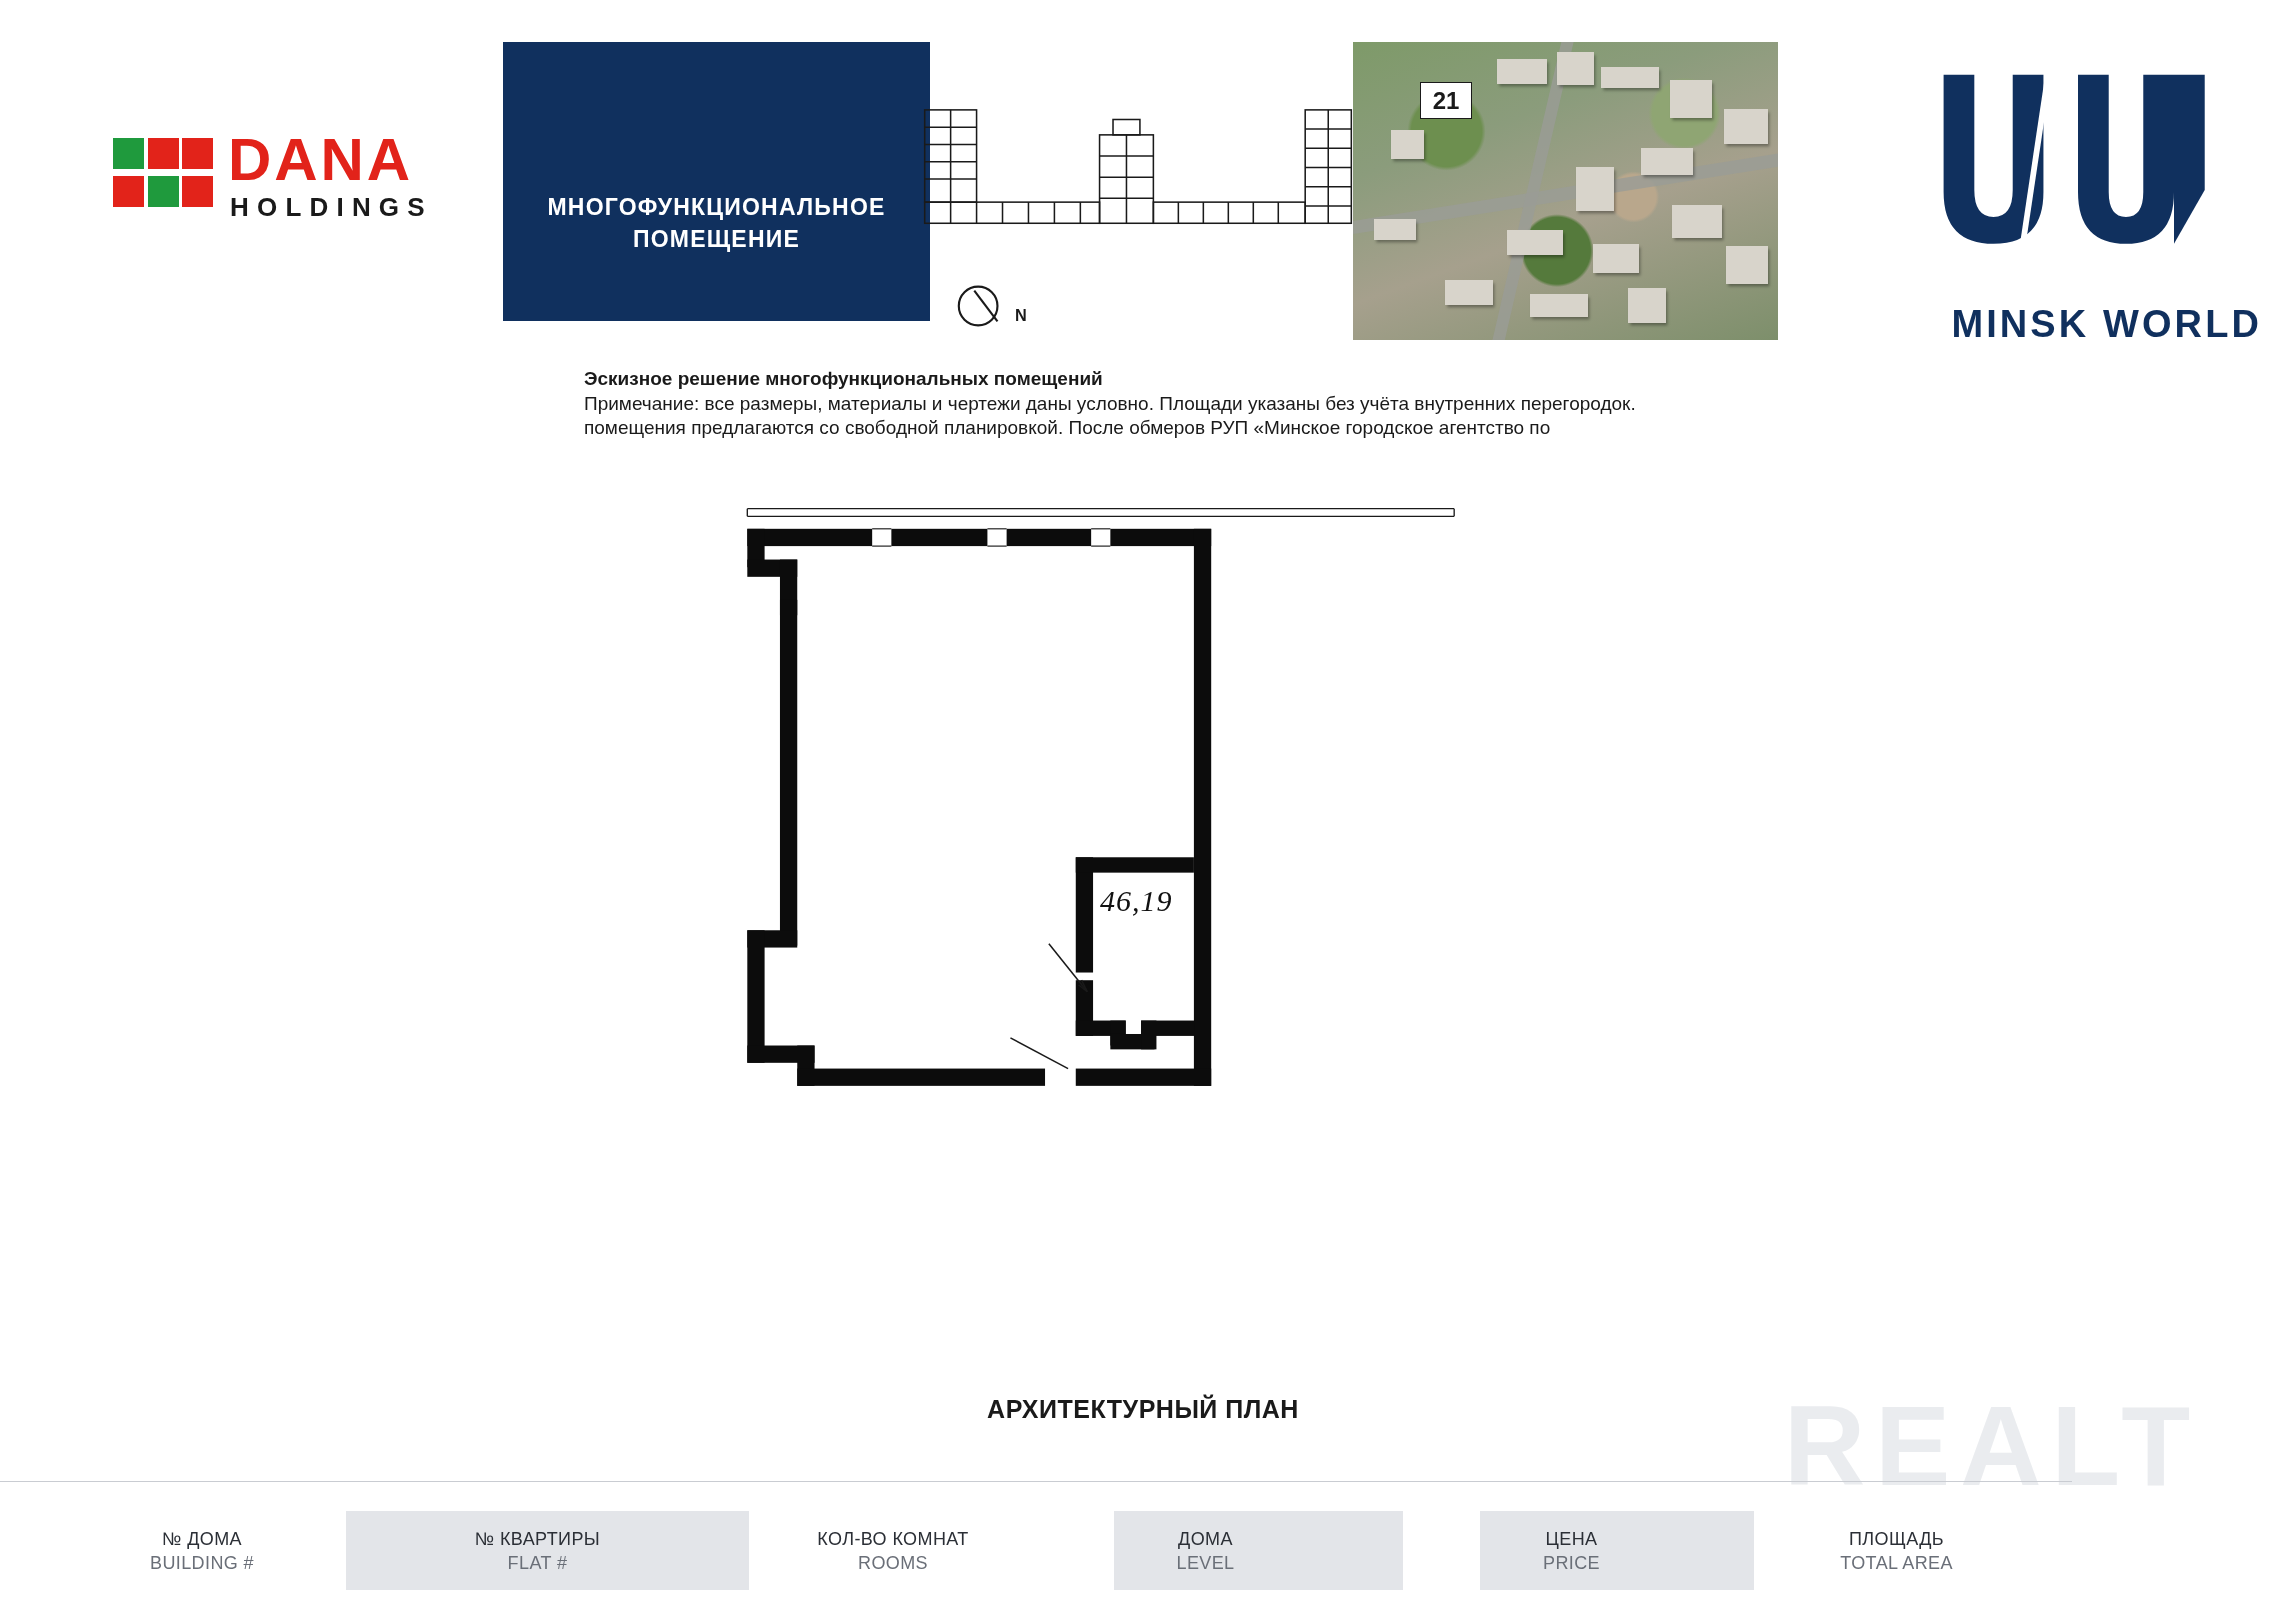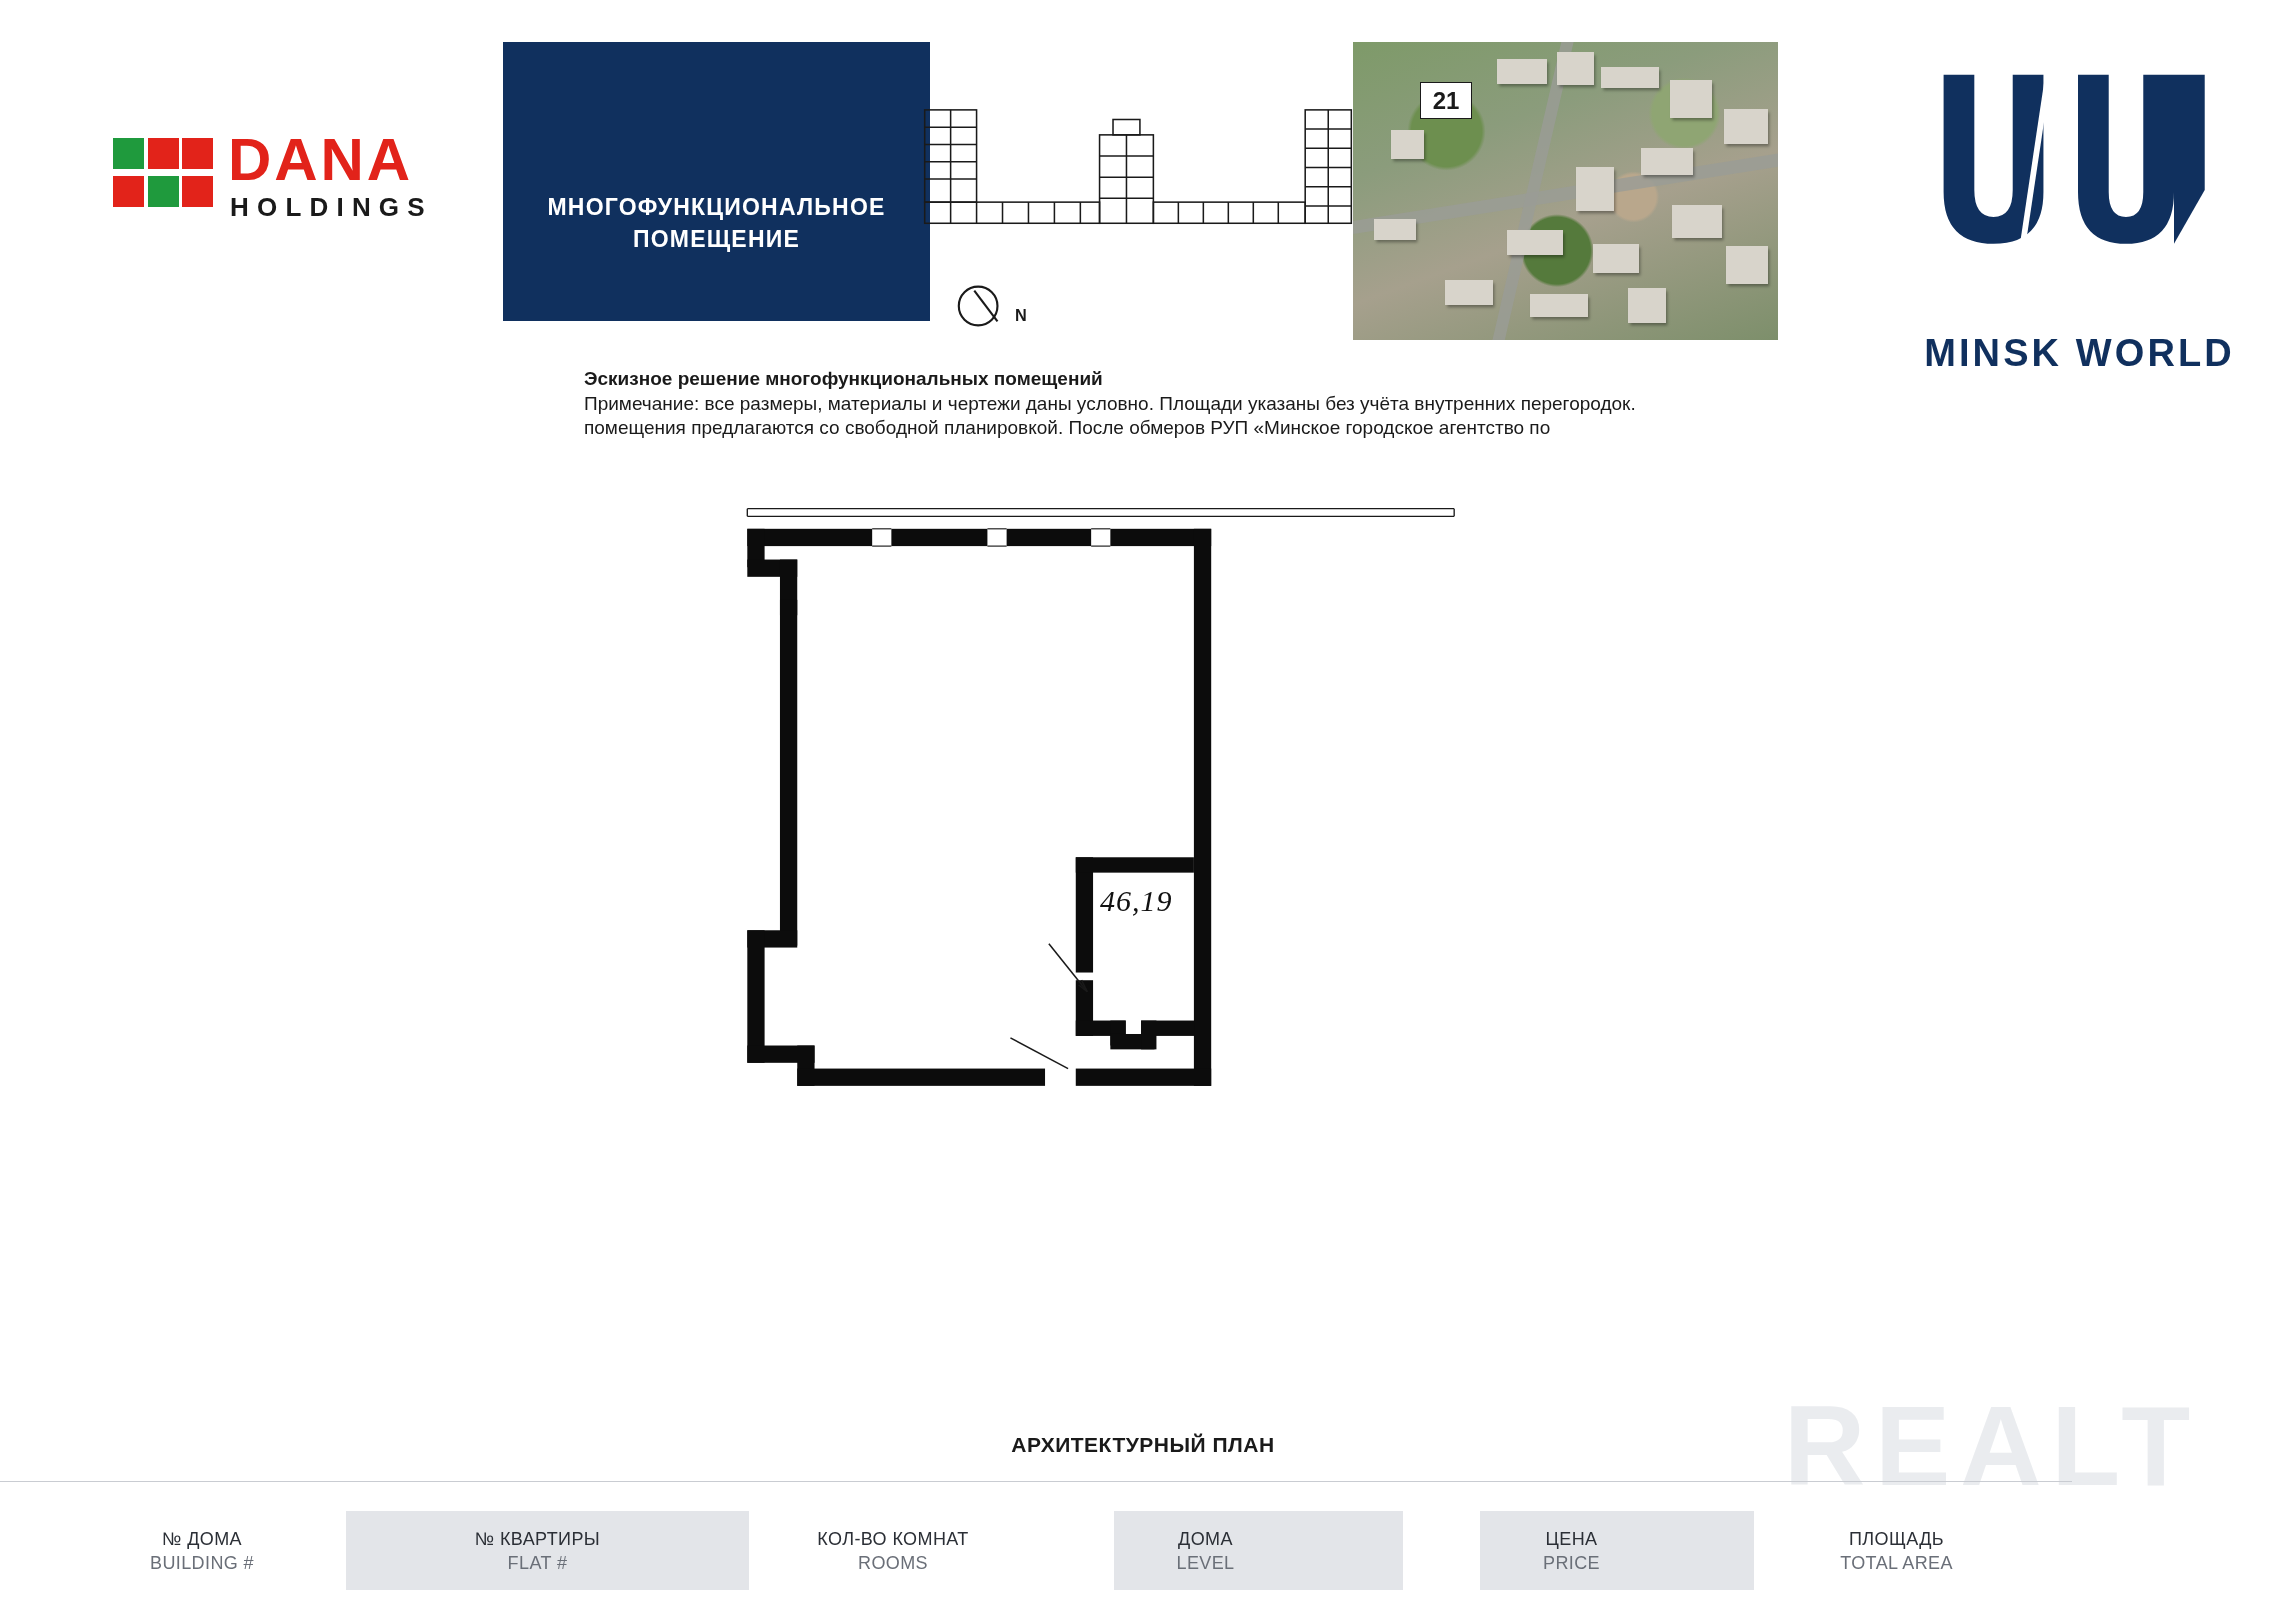--- a/index.html
+++ b/index.html
@@ -111,22 +111,22 @@
 
   
   .mw-logo {
     position: absolute;
     left: 1897px; top: 46px;
     width: 365px; height: 279px;
   }
   .mw-mark { position: absolute; left: 37px; top: 0; }
   .mw-text {
     position: absolute; left: 0; top: 257px; width: 100%;
-    text-align: center; color: #10305e;
-    font-size: 38px; font-weight: bold; letter-spacing: 3.1px; margin-top: 29px;
+    text-align: right; color: #10305e;
+    font-size: 38px; font-weight: bold; letter-spacing: 3.1px;
   }
 
   
   .note {
     position: absolute;
     left: 584px; top: 367px;
     width: 1191px;
   }
   .note .ln {
     font-size: 19px;
@@ -148,23 +148,22 @@
     font-size: 30px;
     font-style: italic;
     font-family: "Liberation Serif", serif;
     color: #111111;
     letter-spacing: 1px;
   }
   .plan-caption {
     position: absolute;
     left: 0; top: 1395px; width: 2286px;
     text-align: center;
-    font-size: 21px; font-weight: bold; letter-spacing: 0.5px;
+    font-size: 25px; font-weight: bold; letter-spacing: 0.5px;
     color: #1a1a1a;
-    margin-top: 38px;
   }
 
   
   .watermark {
     position: absolute;
     right: 86px; bottom: 106px;
     font-size: 113px; font-weight: bold;
     letter-spacing: 9.6px;
     color: rgba(150,160,175,.20);
     font-family: "Liberation Sans", sans-serif;

